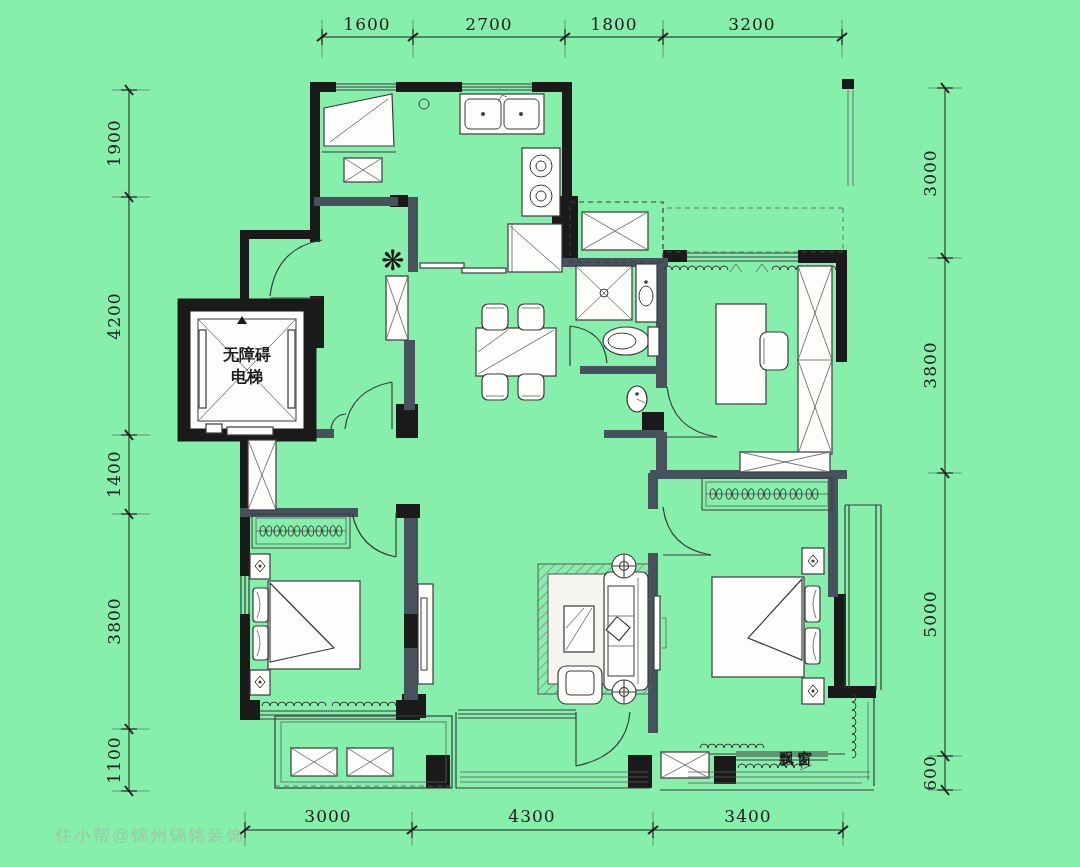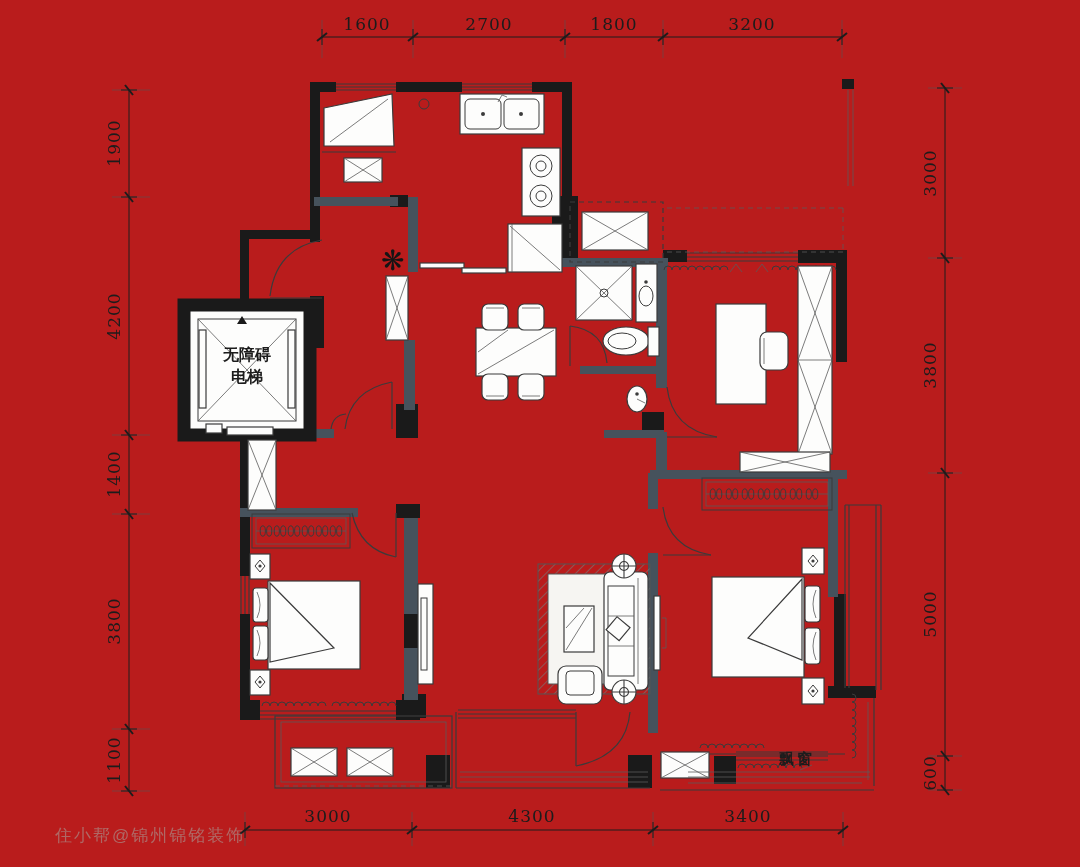--- a/index.html
+++ b/index.html
@@ -1,16 +1,16 @@
 <!DOCTYPE html>
 <html><head>
 <meta charset="utf-8">
 <style>
   html,body{margin:0;padding:0;background:#f6f5f2;}
-  .stage{position:relative;width:1080px;height:867px;background:#b91c1c;overflow:hidden;
+  .stage{position:relative;width:1080px;height:867px;background:#86efac;overflow:hidden;
          font-family:"Liberation Sans",sans-serif;}
   svg{display:block}
   .wB{fill:#1a1a1a;}
   .wS{fill:#46525c;}
   .ln{stroke:#3b3b3b;stroke-width:1.2;fill:none;}
   .ln2{stroke:#5a5a5a;stroke-width:0.8;fill:none;}
   .furn{fill:#fdfdfc;stroke:#3b3b3b;stroke-width:1.2;}
   .furn2{fill:none;stroke:#3b3b3b;stroke-width:1;}
   .dash{stroke-dasharray:5 4;}
   .ext{stroke:#555;stroke-width:0.6;fill:none;}

